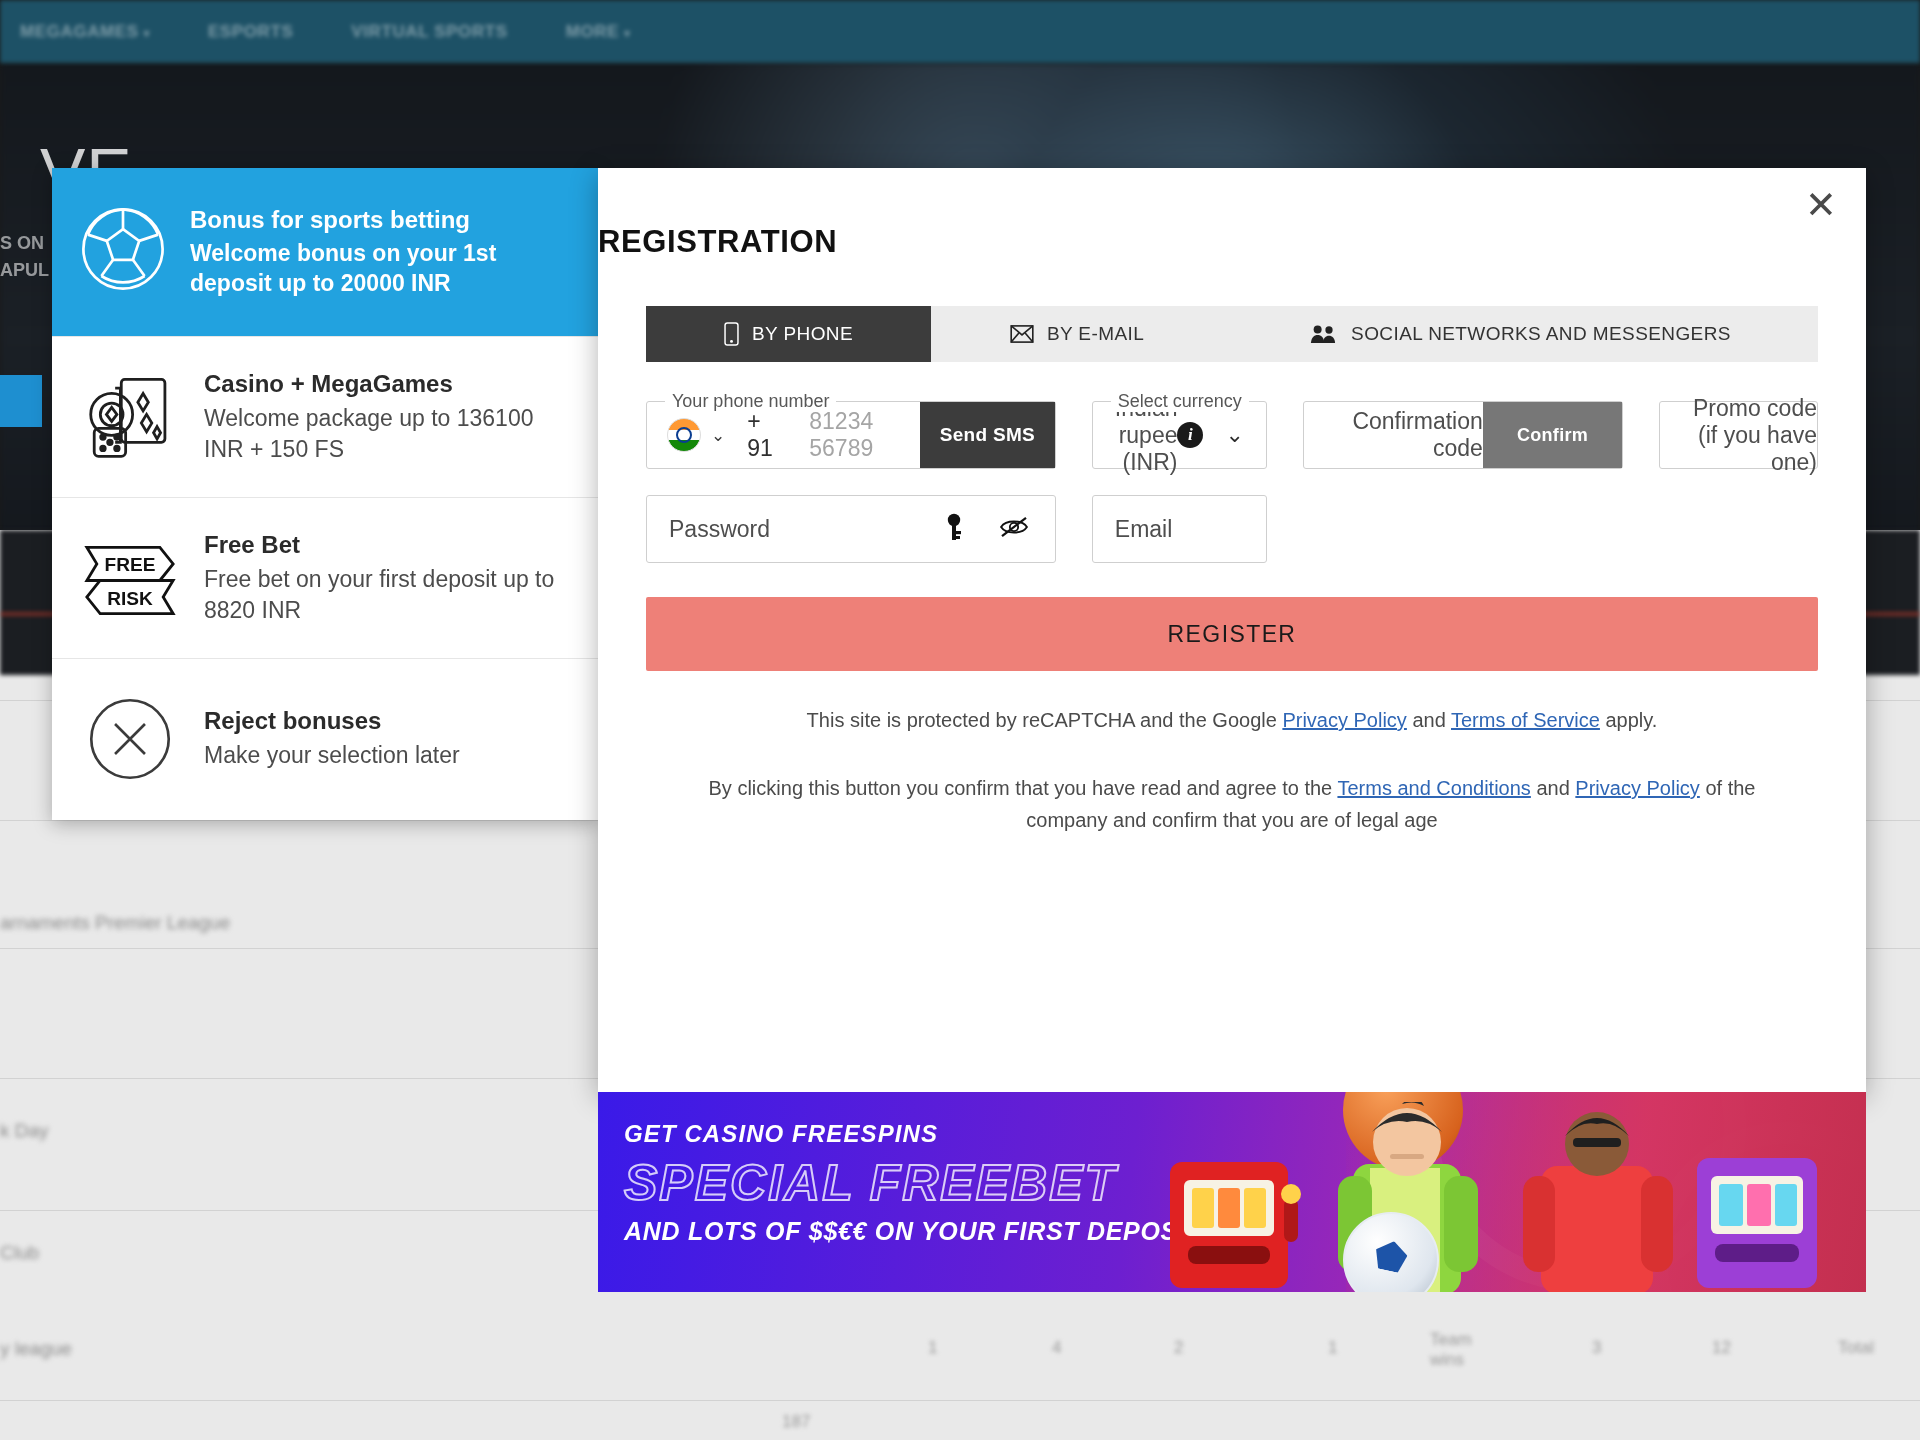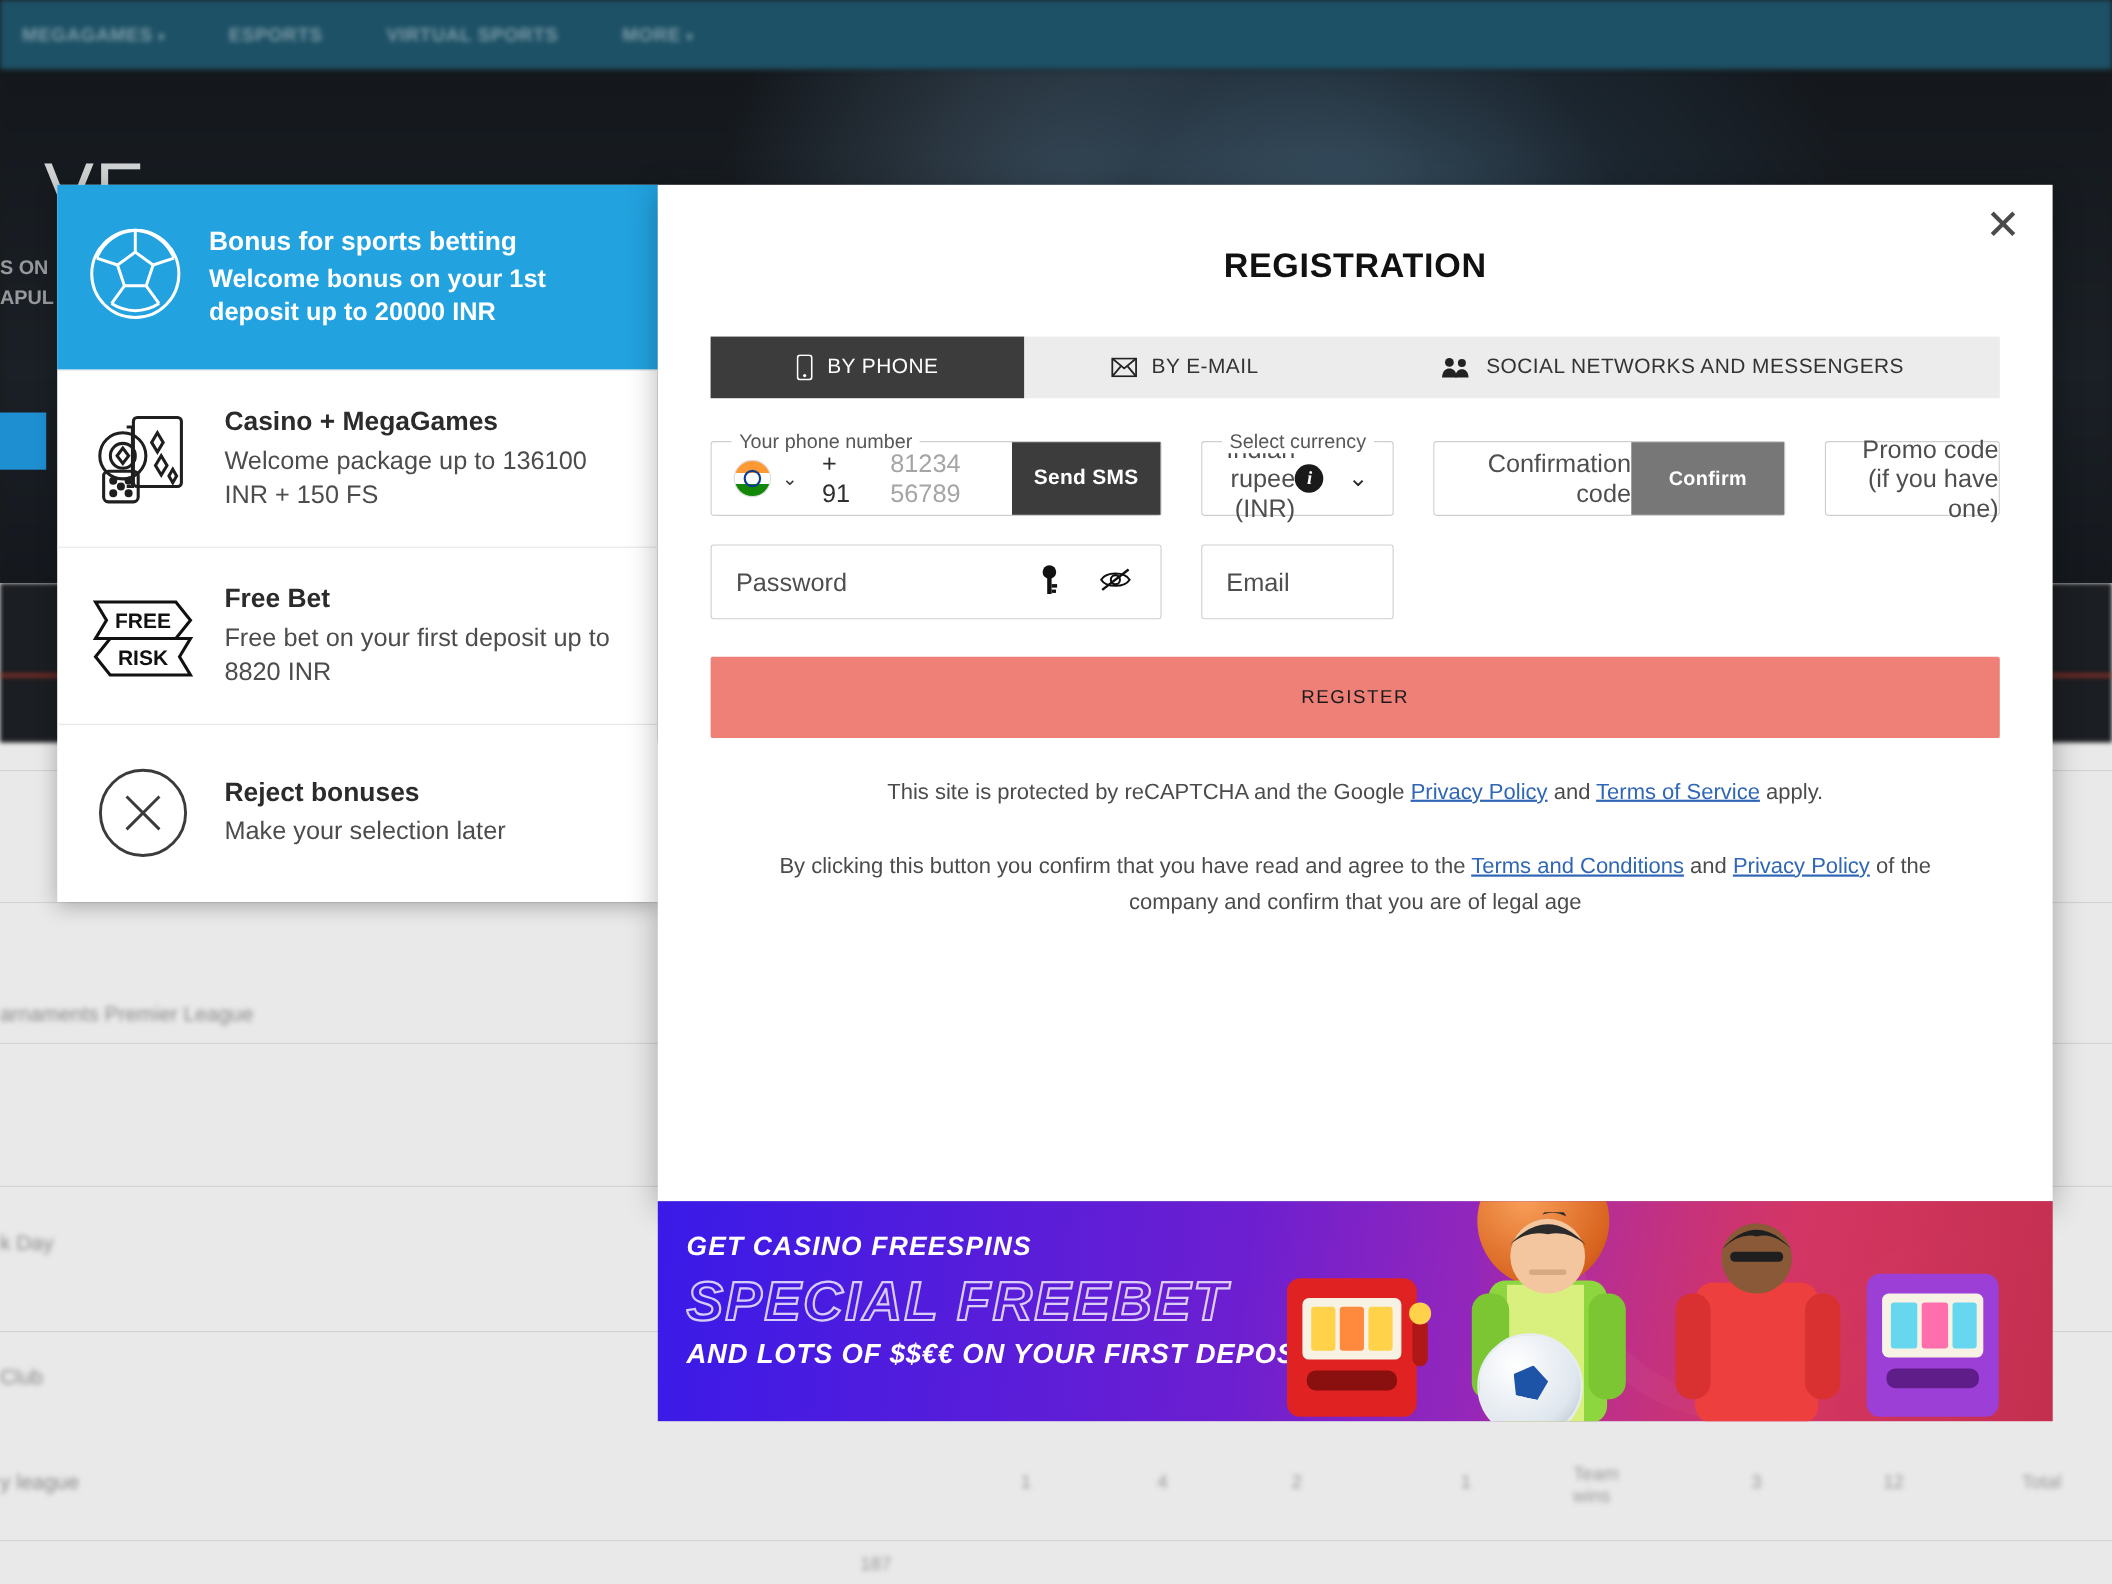--- a/index.html
+++ b/index.html
@@ -121,21 +121,21 @@
   }
   .reg-close {
     position: absolute; right: 22px; top: 14px;
     width: 46px; height: 46px;
     display: flex; align-items: center; justify-content: center;
     font-size: 38px; line-height: 1; color: #4a4a4a;
     cursor: pointer; background: none; border: none;
     font-family: "Liberation Sans", sans-serif;
   }
   .reg-title {
-    text-align: center; padding-top: 56px;
+    text-align: left; padding-top: 56px;
     font-size: 31px; font-weight: bold; color: #111;
     letter-spacing: 0.6px;
   }
 
   .tabs {
     display: flex; margin: 46px 48px 0 48px;
     background: #ececec; height: 56px; align-items: flex-end;
   }
   .tab {
     flex: 0 0 auto; display: flex; align-items: center; justify-content: center;
@@ -208,21 +208,21 @@
 
   .pw-right {
     margin-left: auto; display: flex; align-items: center; gap: 36px;
     padding-right: 26px;
   }
 
   .register-btn {
     margin: 34px 48px 0 48px;
     height: 74px; width: calc(100% - 96px);
     background: #ee8078; border: none; border-radius: 2px;
-    color: #1a1a1a; font-size: 17px; letter-spacing: 1.4px;
+    color: #1a1a1a; font-size: 23px; letter-spacing: 1.4px;
     font-family: "Liberation Sans", sans-serif; cursor: pointer;
   }
 
   .legal1 {
     margin-top: 38px; text-align: center;
     font-size: 20px; color: #4b4b4b;
   }
   .legal2 {
     margin: 40px 110px 0 110px; text-align: center;
     font-size: 20px; color: #4b4b4b; line-height: 1.62;

